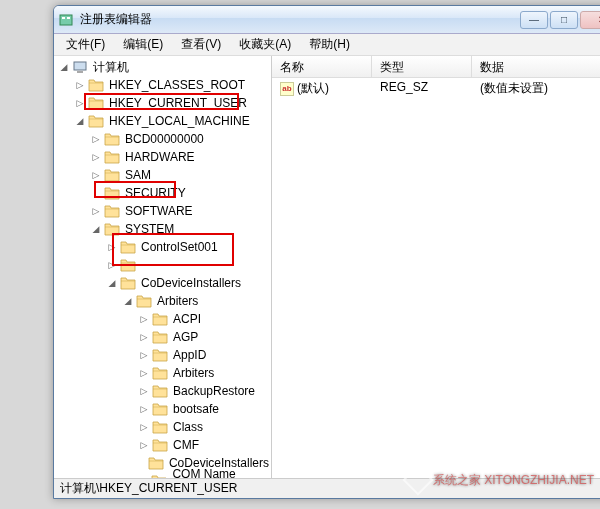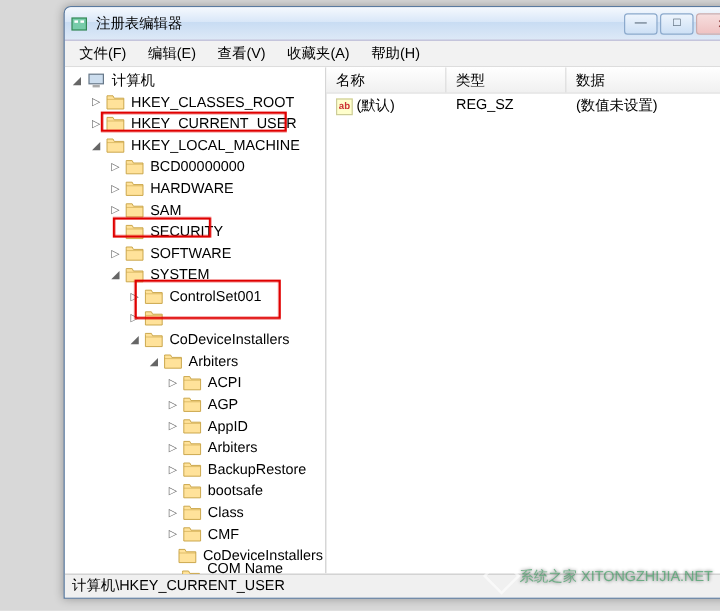--- a/index.html
+++ b/index.html
@@ -33,21 +33,21 @@
 .expander{width:12px;height:12px;display:flex;align-items:center;justify-content:center;font-size:9px;color:#666;margin-right:2px;cursor:default;}
 .expander.empty{visibility:hidden;}
 .folder-icon{width:16px;height:14px;margin-right:3px;position:relative;}
 .folder-icon svg{width:16px;height:14px;}
 .computer-icon{width:16px;height:14px;margin-right:3px;}
 .node-label{padding:1px 2px;}
 .highlight{border:2px solid #e00000;position:absolute;pointer-events:none;z-index:5;}
 .hl1{left:30px;top:87px;width:155px;height:17px;}
 .hl2{left:40px;top:175px;width:82px;height:17px;}
 .hl3{left:58px;top:227px;width:122px;height:33px;}
-.watermark{position:absolute;right:6px;bottom:18px;color:#15803d;font-size:13px;opacity:0.6;text-shadow:0 0 3px #000;display:flex;align-items:center;gap:4px;}
+.watermark{position:absolute;right:6px;bottom:18px;color:#b91c1c;font-size:13px;opacity:0.6;text-shadow:0 0 3px #000;display:flex;align-items:center;gap:4px;}
 .wm-logo{width:22px;height:22px;border:2px solid #fff;transform:rotate(45deg);}
 .tree-panel::-webkit-scrollbar{width:16px;}
 .tree-panel::-webkit-scrollbar-track{background:#f0f0f0;}
 .tree-panel::-webkit-scrollbar-thumb{background:#c8d8ec;border:1px solid #9bb;}
 </style>
 </head>
 <body>
 
 <div class="window">
   <div class="titlebar">

